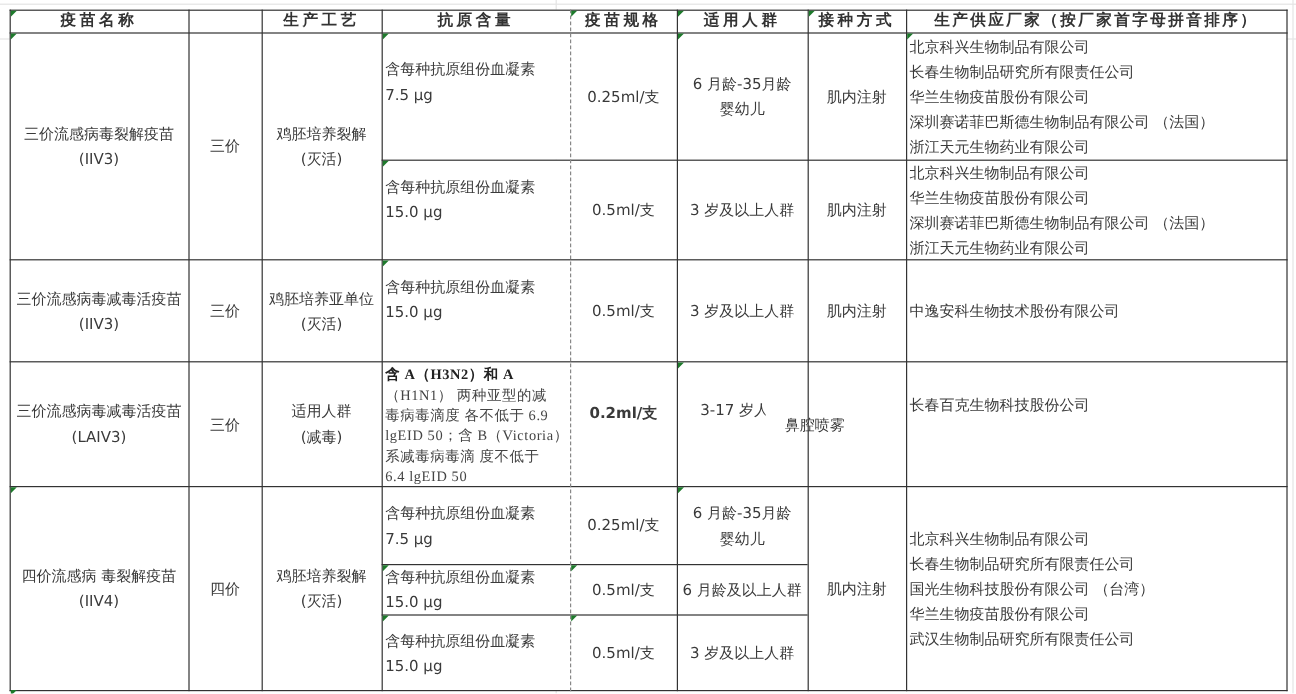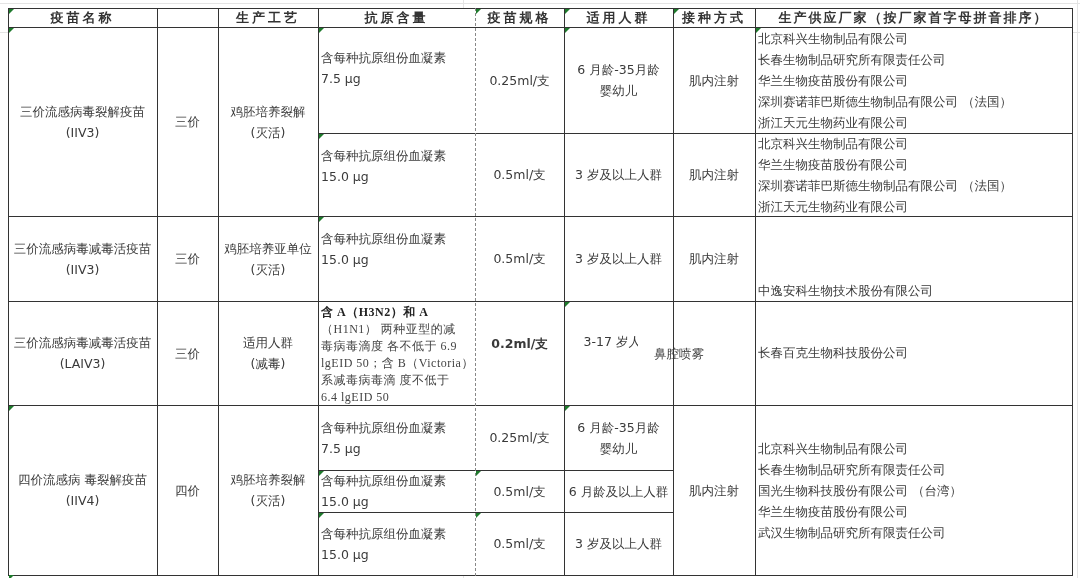--- a/index.html
+++ b/index.html
@@ -114,21 +114,21 @@
   </div>
   <div class="cell" style="left:475px;top:216px;width:89px;height:85px;">
     <span>0.5ml/支</span>
   </div>
   <div class="cell" style="left:564px;top:216px;width:109px;height:85px;">
     <span>3 岁及以上人群</span>
   </div>
   <div class="cell" style="left:673px;top:216px;width:82px;height:85px;">
     <span>肌内注射</span>
   </div>
-  <div class="cell left supplier-list" style="left:755px;top:216px;width:317px;height:85px;justify-content:flex-end;">
+  <div class="cell left supplier-list" style="left:755px;top:216px;width:317px;height:85px;">
     <div>中逸安科生物技术股份有限公司</div>
   </div>
 
   <div class="cell" style="left:8px;top:301px;width:149px;height:104px;">
     <span>三价流感病毒减毒活疫苗</span>
     <span>(LAIV3)</span>
   </div>
   <div class="cell" style="left:157px;top:301px;width:61px;height:104px;">
     <span>三价</span>
   </div>
@@ -146,21 +146,21 @@
   </div>
   <div class="cell" style="left:475px;top:291px;width:89px;height:104px;font-weight:bold;">
     <span>0.2ml/支</span>
   </div>
   <div class="cell" style="left:564px;top:301px;width:109px;height:104px;justify-content:flex-start;padding-top:30px;">
     <span>3-17 岁人群</span>
   </div>
   <div class="cell" style="left:638px;top:301px;width:82px;height:104px;justify-content:center;">
     <span>鼻腔喷雾</span>
   </div>
-  <div class="cell left supplier-list" style="left:755px;top:300px;width:317px;height:104px;">
+  <div class="cell left supplier-list" style="left:755px;top:285px;width:317px;height:104px;">
     <div>长春百克生物科技股份公司</div>
   </div>
 
   <div class="cell" style="left:8px;top:405px;width:149px;height:170px;">
     <span>四价流感病 毒裂解疫苗</span>
     <span>(IIV4)</span>
   </div>
   <div class="cell" style="left:157px;top:405px;width:61px;height:170px;">
     <span>四价</span>
   </div>

